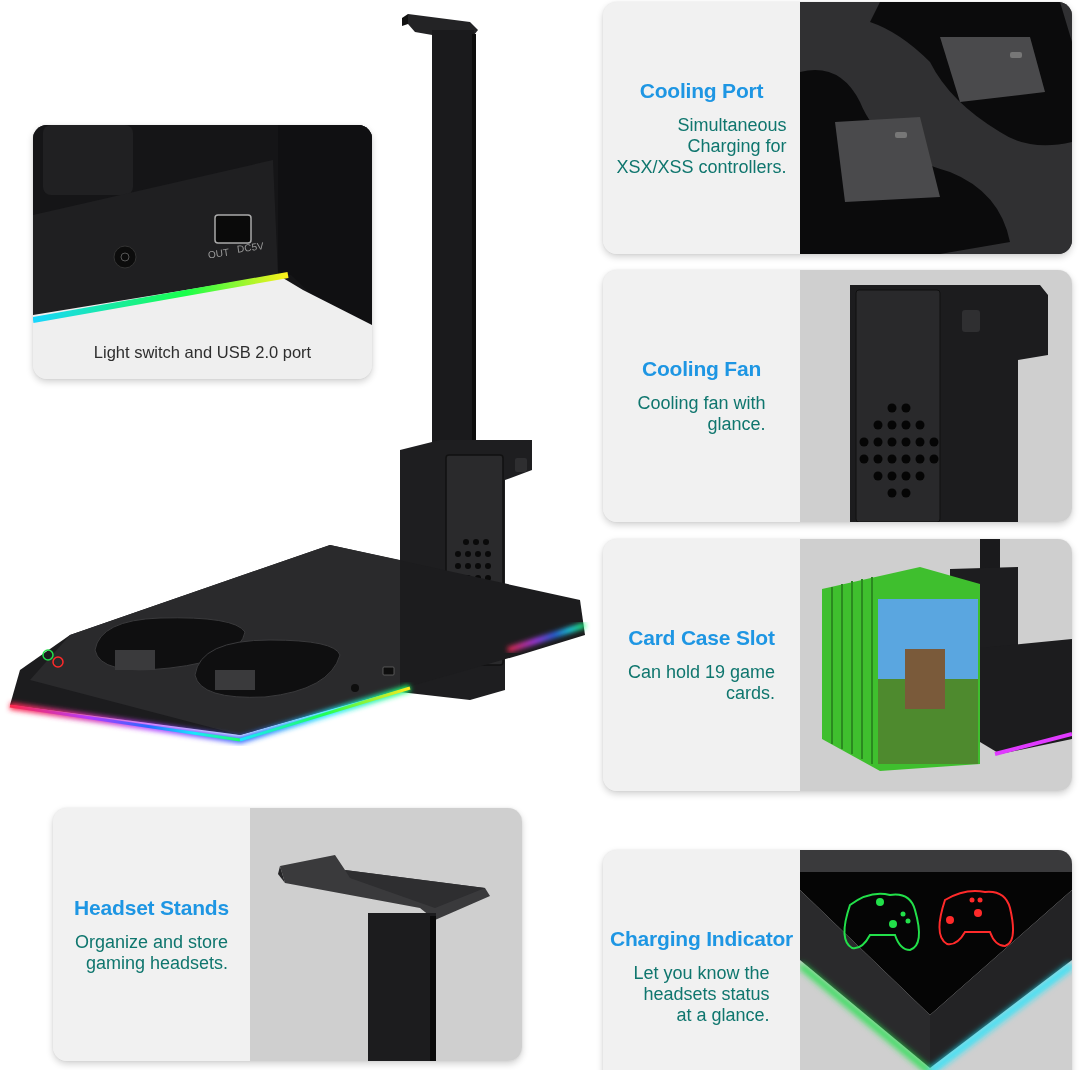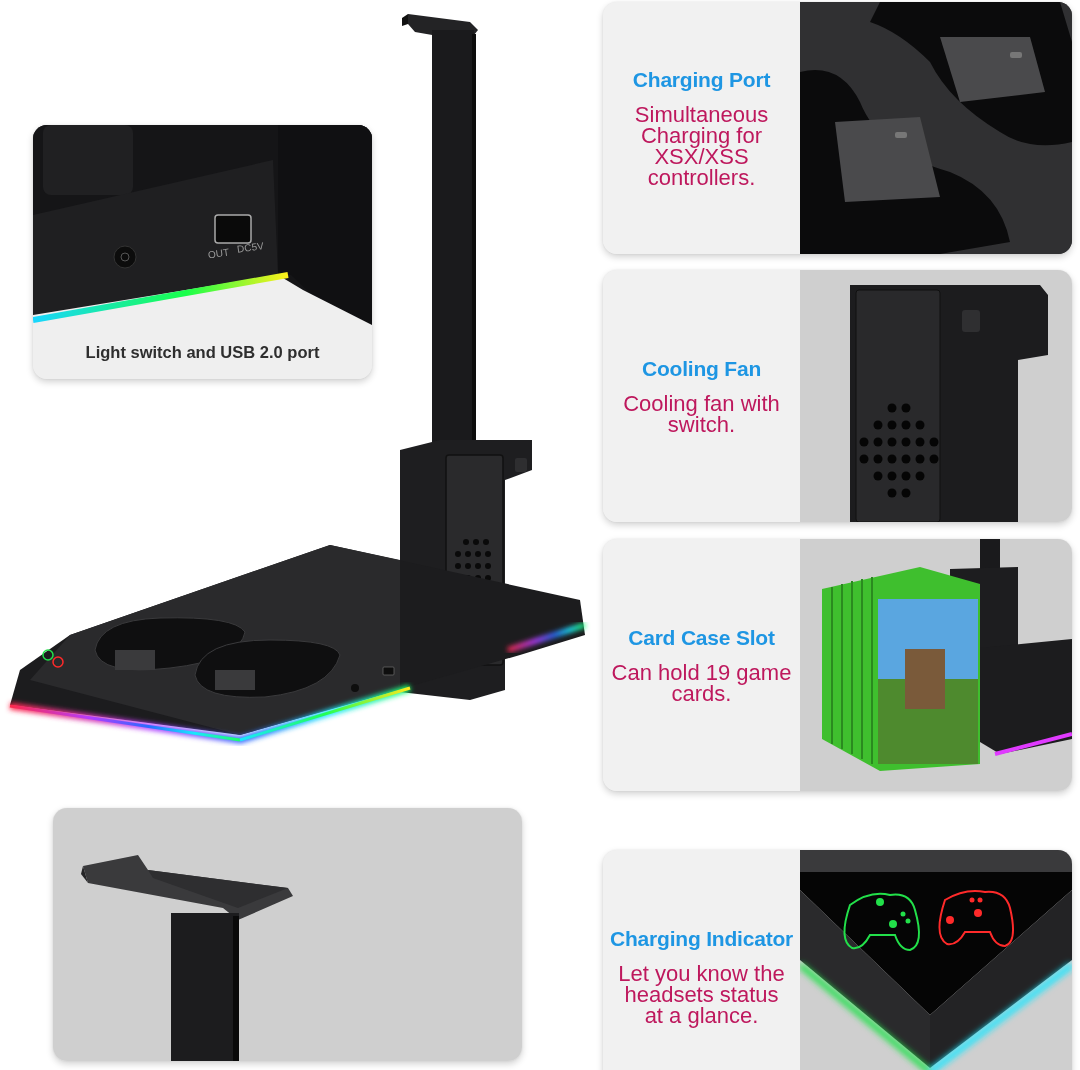--- a/index.html
+++ b/index.html
@@ -11,33 +11,33 @@
     box-shadow: 0 3px 7px rgba(0,0,0,0.18), 0 0 2px rgba(0,0,0,0.08);
     background: #f1f1f1; display: flex;
   }
   .card .txt {
     width: 197px; height: 100%; background: #f1f1f1;
     display: flex; flex-direction: column; align-items: center; justify-content: center;
     text-align: center; padding: 0 4px;
   }
   .card .img { flex: 1; height: 100%; position: relative; background: #cfcfcf; overflow: hidden; }
   .title { color: #1e96e3; font-family: "Liberation Sans", sans-serif; font-weight: bold; font-size: 21px; margin-bottom: 12px; white-space: nowrap; letter-spacing: -0.2px; }
-  .desc { font-family: "Liberation Sans", sans-serif; font-size: 22px; line-height: 21px; color: #be185d; white-space: pre-line; }
+  .desc { font-family: "Liberation Sans", sans-serif; font-size: 18px; line-height: 21px; color: #0f766e; white-space: pre-line; text-align: right; }
 
   
   #card-port { left: 603px; top: 2px; width: 469px; height: 252px; }
   #card-fan { left: 603px; top: 270px; width: 469px; height: 252px; }
   #card-slot { left: 603px; top: 539px; width: 469px; height: 252px; }
   #card-ind { left: 603px; top: 850px; width: 469px; height: 253px; }
   #card-head { left: 53px; top: 808px; width: 469px; height: 253px; }
 
   
   #card-light { left: 33px; top: 125px; width: 339px; height: 254px; flex-direction: column; background: #eeeeee; }
   #card-light .img { height: 200px; flex: none; background: #1b1b1d; }
-  #card-light .cap { flex: 1; display: flex; align-items: center; justify-content: center; font-family: "Liberation Sans", sans-serif; font-size: 16.5px; color: #2e2e2e; background: #efefef; font-weight: bold; }
+  #card-light .cap { flex: 1; display: flex; align-items: center; justify-content: center; font-family: "Liberation Sans", sans-serif; font-size: 16.5px; color: #2e2e2e; background: #efefef; }
 </style>
 </head>
 <body>
 
 <div style="position:absolute;left:0;top:0;width:600px;height:780px;">
   <svg width="600" height="780" viewBox="0 0 600 780">
     <defs>
       <linearGradient id="rgb1" x1="0" x2="1">
         <stop offset="0" stop-color="#ff2a4a"></stop>
           <stop offset="0.35" stop-color="#b43cff"></stop>
@@ -126,21 +126,21 @@
       <rect x="182" y="90" width="36" height="28" rx="3" fill="#0a0a0a" stroke="#aaa" stroke-width="1.5"></rect>
     </svg>
     <span style="position:absolute;left:175px;top:123px;font-size:10px;color:#9a9a9a;font-family:'Liberation Sans',sans-serif;transform:rotate(-8deg);">OUT</span>
     <span style="position:absolute;left:204px;top:117px;font-size:10px;color:#9a9a9a;font-family:'Liberation Sans',sans-serif;transform:rotate(-8deg);">DC5V</span>
   </div>
   <div class="cap">Light switch and USB 2.0 port</div>
 </div>
 
 <div class="card" id="card-port">
   <div class="txt">
-    <div class="title">Charging Port</div>
+    <div class="title">Cooling Port</div>
     <div class="desc">Simultaneous
 Charging for
 XSX/XSS controllers.</div>
   </div>
   <div class="img" style="background:#2c2c2e;">
     <svg width="272" height="252" viewBox="0 0 272 252">
       <rect width="272" height="252" fill="#303032"></rect>
       <path d="M80 0 L260 0 L272 40 L272 140 Q230 150 200 130 Q150 100 130 60 Q100 30 70 20 Z" fill="#0b0b0c"></path>
       <path d="M0 70 Q40 60 60 100 Q80 150 150 170 Q200 190 210 240 L140 252 L0 252 Z" fill="#0b0b0c"></path>
       <path d="M140 35 L230 35 L245 90 L160 100 Z" fill="#4a4a4c"></path>
@@ -148,21 +148,21 @@
       <rect x="210" y="50" width="12" height="6" rx="2" fill="#777"></rect>
       <rect x="95" y="130" width="12" height="6" rx="2" fill="#777"></rect>
     </svg>
   </div>
 </div>
 
 <div class="card" id="card-fan">
   <div class="txt">
     <div class="title">Cooling Fan</div>
     <div class="desc">Cooling fan with
-switch.</div>
+glance.</div>
   </div>
   <div class="img">
     <svg width="272" height="252" viewBox="0 0 272 252">
       <path d="M50 15 L240 15 L248 25 L248 85 L218 90 L218 252 L50 252 Z" fill="#1c1c1e"></path>
       <rect x="56" y="20" width="84" height="232" rx="3" fill="#29292b" stroke="#111"></rect>
       <rect x="162" y="40" width="18" height="22" rx="3" fill="#2f2f31"></rect>
       <g fill="#050505">
         <circle cx="92" cy="138" r="4.5"></circle>
           <circle cx="106" cy="138" r="4.5"></circle>
         <circle cx="78" cy="155" r="4.5"></circle>
@@ -255,20 +255,25 @@
           <circle cx="150" cy="70" r="4"></circle>
           <circle cx="178" cy="63" r="4"></circle>
           <circle cx="172" cy="50" r="2.5"></circle>
           <circle cx="180" cy="50" r="2.5"></circle>
         </g>
     </svg>
   </div>
 </div>
 
 <div class="card" id="card-head">
+  <div class="txt">
+    <div class="title">Headset Stands</div>
+    <div class="desc">Organize and store
+gaming headsets.</div>
+  </div>
   <div class="img">
     <svg width="272" height="253" viewBox="0 0 272 253">
       <path d="M30 58 L85 47 L95 62 L235 80 L240 88 L185 112 L170 100 L35 75 Z" fill="#3a3a3c"></path>
       <path d="M30 58 L28 66 L35 75 Z" fill="#252527"></path>
       <path d="M95 62 L235 80 L185 100 L100 70 Z" fill="#2e2e30"></path>
       <rect x="118" y="105" width="68" height="148" fill="#1c1c1e"></rect>
       <rect x="180" y="108" width="6" height="145" fill="#0a0a0a"></rect>
     </svg>
   </div>
 </div>

